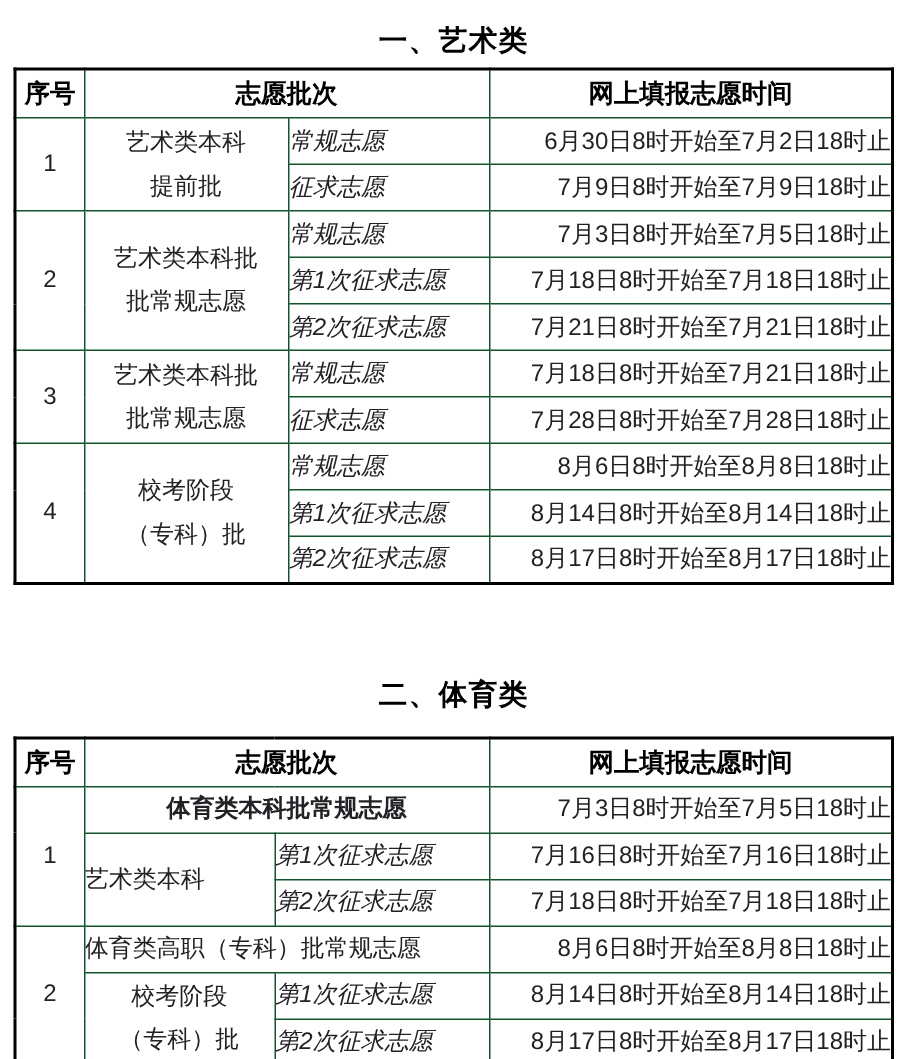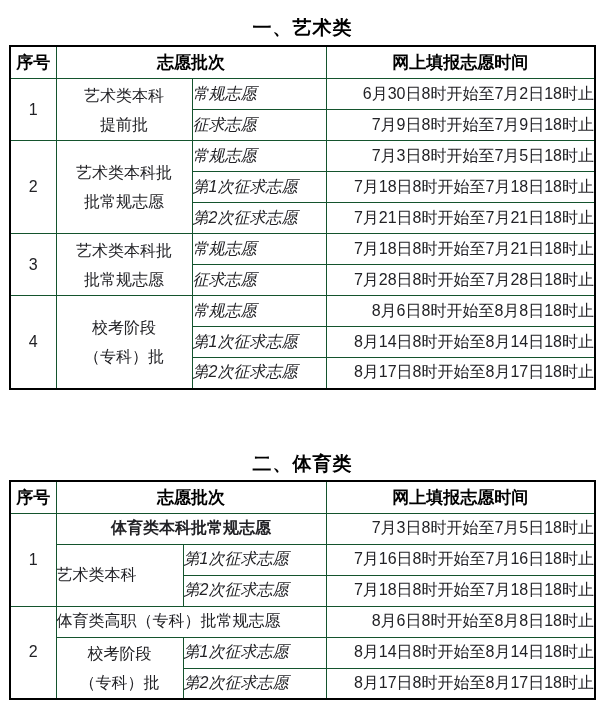--- a/index.html
+++ b/index.html
@@ -20,21 +20,21 @@
     margin: 0 0 4px 0;
     font-size: 19px;
     font-weight: 700;
     color: #000000;
     text-align: center;
     line-height: 27px;
     letter-spacing: 1px;
   }
   .section-sports .section-title {
     margin-top: 60px;
-    margin-bottom: 3px;
+    margin-bottom: 14px;
   }
   table.sched {
     border-collapse: collapse;
     table-layout: fixed;
     width: 587px;
     border: 2px solid #000000;
   }
   table.sched th,
   table.sched td {
     border: 1px solid #14532d;

